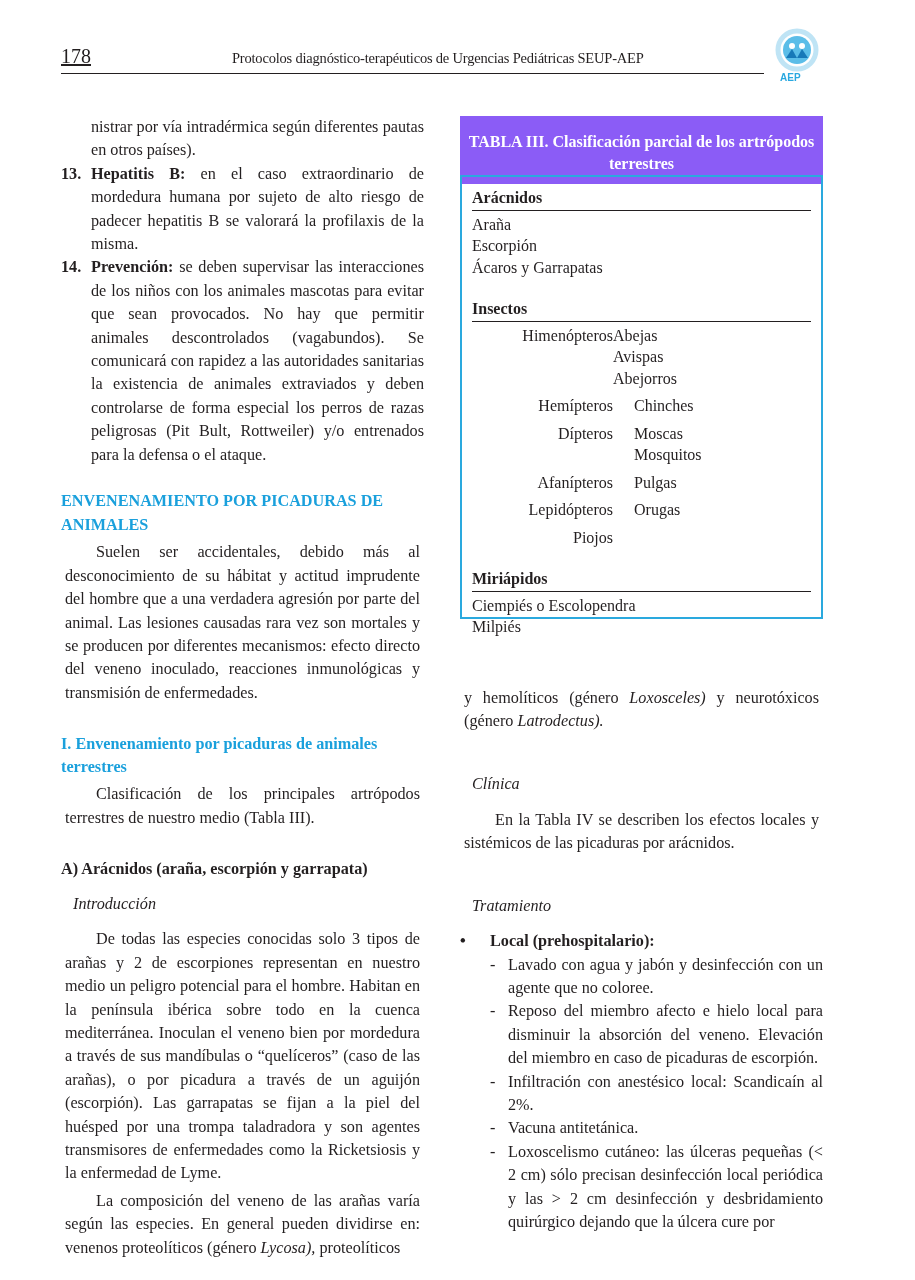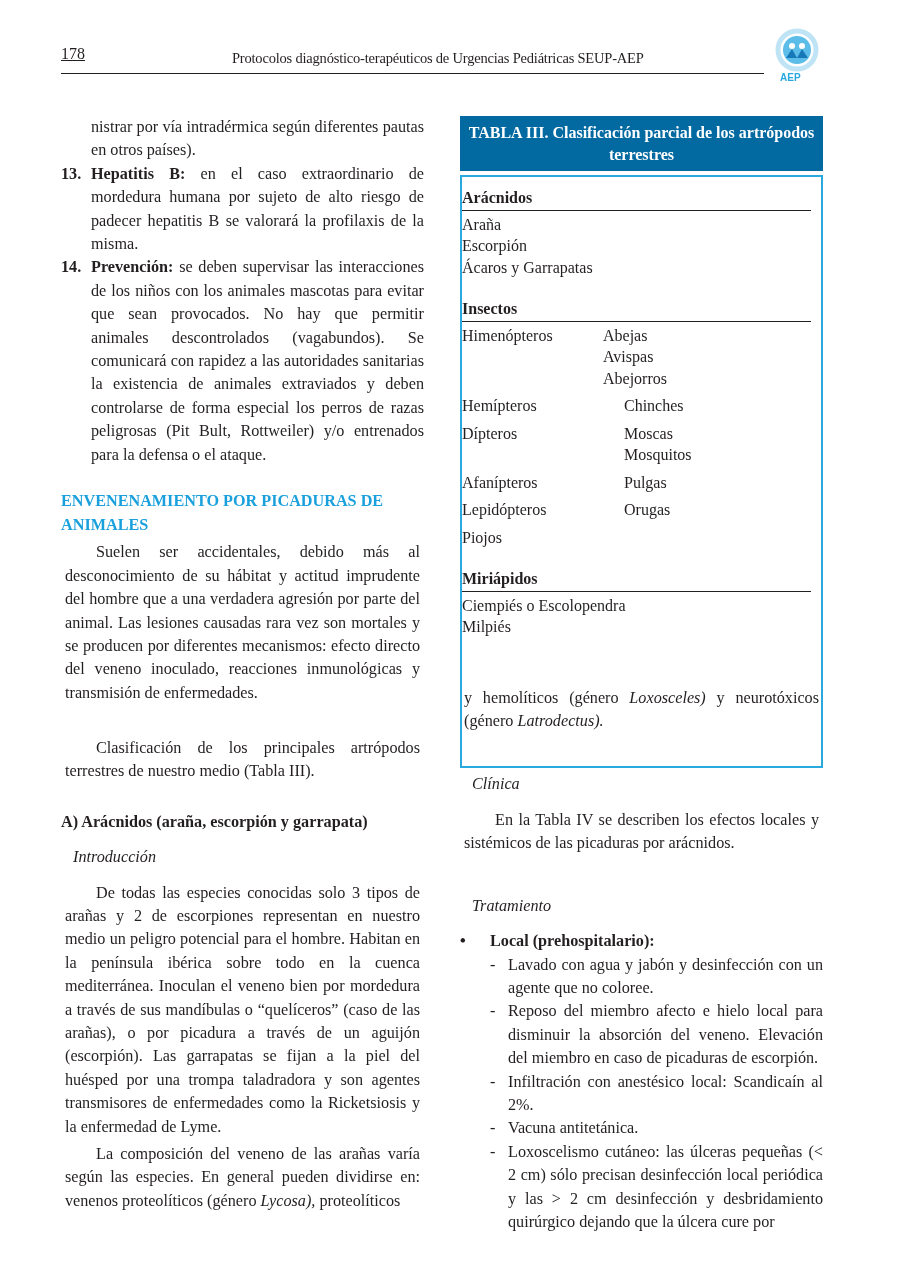--- a/index.html
+++ b/index.html
@@ -1,21 +1,21 @@
 <!DOCTYPE html>
 <html><head>
 <meta charset="utf-8">
 <style>
   html, body { margin: 0; padding: 0; background: #ffffff; }
   body {
     width: 915px; height: 1280px; position: relative; overflow: hidden;
     font-family: "Liberation Serif", "DejaVu Serif", serif;
     color: #231f20;
   }
-  .page-number { position: absolute; left: 61px; top: 45px; font-size: 16px; text-decoration: underline; }
+  .page-number { position: absolute; left: 61px; top: 45px; font-size: 20px; text-decoration: underline; }
   .running-head { position: absolute; left: 232px; top: 50px; font-size: 14.5px; letter-spacing: -0.2px; }
   .head-rule { position: absolute; left: 61px; top: 73px; width: 703px; height: 1px; background: #231f20; }
   .logo { position: absolute; left: 766px; top: 28px; width: 62px; height: 62px; }
   .logo-text { position: absolute; left: 780px; top: 72px; font-family: "Liberation Sans", sans-serif; font-weight: bold; font-size: 10px; color: #29a8e0; }
 
   .col { position: absolute; top: 116px; width: 363px; font-size: 16.2px; line-height: 23.4px; }
   .col-left { left: 61px; }
   .col-right { left: 460px; top: 683px; }
 
   .p { margin: 4px; text-align: justify; }
@@ -24,34 +24,34 @@
   .num-item .num { width: 30px; flex: none; font-weight: bold; }
   .num-item .body { flex: 1; text-align: justify; }
   .cont { padding-left: 30px; text-align: justify; margin: 0; }
   .h-blue { color: #1aa0dc; font-weight: bold; margin: 0; }
   .h-black { font-weight: bold; margin: 0; }
   .it { font-style: italic; margin: 12px; }
   .gap { height: 23.4px; }
 
   
   .tbl-header {
-    position: absolute; left: 460px; top: 116px; width: 363px; height: 55px;
-    background: #0369a1; color: #ffffff; text-align: center;
+    position: absolute; left: 460px; top: 116px; width: 363px; height: 68px;
+    background: #8b5cf6; color: #ffffff; text-align: center;
     font-weight: bold; font-size: 16px; line-height: 22px;
-    box-sizing: border-box; padding-top: 6px;
+    box-sizing: border-box; padding-top: 15px;
   }
   .tbl-body {
-    position: absolute; left: 460px; top: 175px; width: 363px; height: 593px;
+    position: absolute; left: 460px; top: 175px; width: 363px; height: 444px;
     border: 2px solid #2aa9de; box-sizing: border-box;
-    padding: 10px 10px 0 0;
+    padding: 10px 10px 0 10px;
     font-size: 16px; line-height: 21.5px;
   }
   .tbl-section-title { font-weight: bold; border-bottom: 1px solid #231f20; padding-bottom: 1px; margin-bottom: 3px; }
   .tbl-row { display: flex; }
-  .tbl-row .c1 { width: 141px; flex: none; }
+  .tbl-row .c1 { width: 141px; flex: none; text-align: right; }
   .tbl-row .c2 { flex: 1; }
   .tbl-row + .tbl-row { margin-top: 6px; gap: 21px; }
   .tbl-spacer { height: 20px; }
 
   .bullet-head { display: flex; font-weight: bold; }
   .bullet-head .b { width: 30px; flex: none; }
   .dash-item { display: flex; padding-left: 30px; }
   .dash-item .d { width: 18px; flex: none; }
   .dash-item .t { flex: 1; text-align: justify; }
 </style>
@@ -80,20 +80,21 @@
     <span class="body"><b>Hepatitis B:</b><span> en el caso extraordinario de mordedura humana por sujeto de alto riesgo de padecer hepatitis B se valorará la profilaxis de la misma.</span></span>
   </div>
   <div class="num-item">
     <span class="num">14.</span>
     <span class="body"><b>Prevención:</b><span> se deben supervisar las interacciones de los niños con los animales mascotas para evitar que sean provocados. No hay que permitir animales descontrolados (vagabundos). Se comunicará con rapidez a las autoridades sanitarias la existencia de animales extraviados y deben controlarse de forma especial los perros de razas peligrosas (Pit Bult, Rottweiler) y/o entrenados para la defensa o el ataque.</span></span>
   </div>
   <div class="gap"></div>
   <p class="h-blue">ENVENENAMIENTO POR PICADURAS DE ANIMALES</p>
   <p class="p indent">Suelen ser accidentales, debido más al desconocimiento de su hábitat y actitud imprudente del hombre que a una verdadera agresión por parte del animal. Las lesiones causadas rara vez son mortales y se producen por diferentes mecanismos: efecto directo del veneno inoculado, reacciones inmunológicas y transmisión de enfermedades.</p>
   <div class="gap"></div>
+  <p class="h-blue">I. Envenenamiento por picaduras de animales terrestres</p>
   <p class="p indent">Clasificación de los principales artrópodos terrestres de nuestro medio (Tabla III).</p>
   <div class="gap"></div>
   <p class="h-black">A)  Arácnidos (araña, escorpión y garrapata)</p>
   <p class="it">Introducción</p>
   <p class="p indent">De todas las especies conocidas solo 3 tipos de arañas y 2 de escorpiones representan en nuestro medio un peligro potencial para el hombre. Habitan en la península ibérica sobre todo en la cuenca mediterránea. Inoculan el veneno bien por mordedura a través de sus mandíbulas o “quelíceros” (caso de las arañas), o por picadura a través de un aguijón (escorpión). Las garrapatas se fijan a la piel del huésped por una trompa taladradora y son agentes transmisores de enfermedades como la Ricketsiosis y la enfermedad de Lyme.</p>
   <p class="p indent"><span>La composición del veneno de las arañas varía según las especies. En general pueden dividirse en: venenos proteolíticos (género </span><i>Lycosa),</i><span> proteolíticos</span></p>
 </div>
 
 <div class="tbl-header">TABLA III. Clasificación parcial de los artrópodos terrestres</div>
 <div class="tbl-body">

